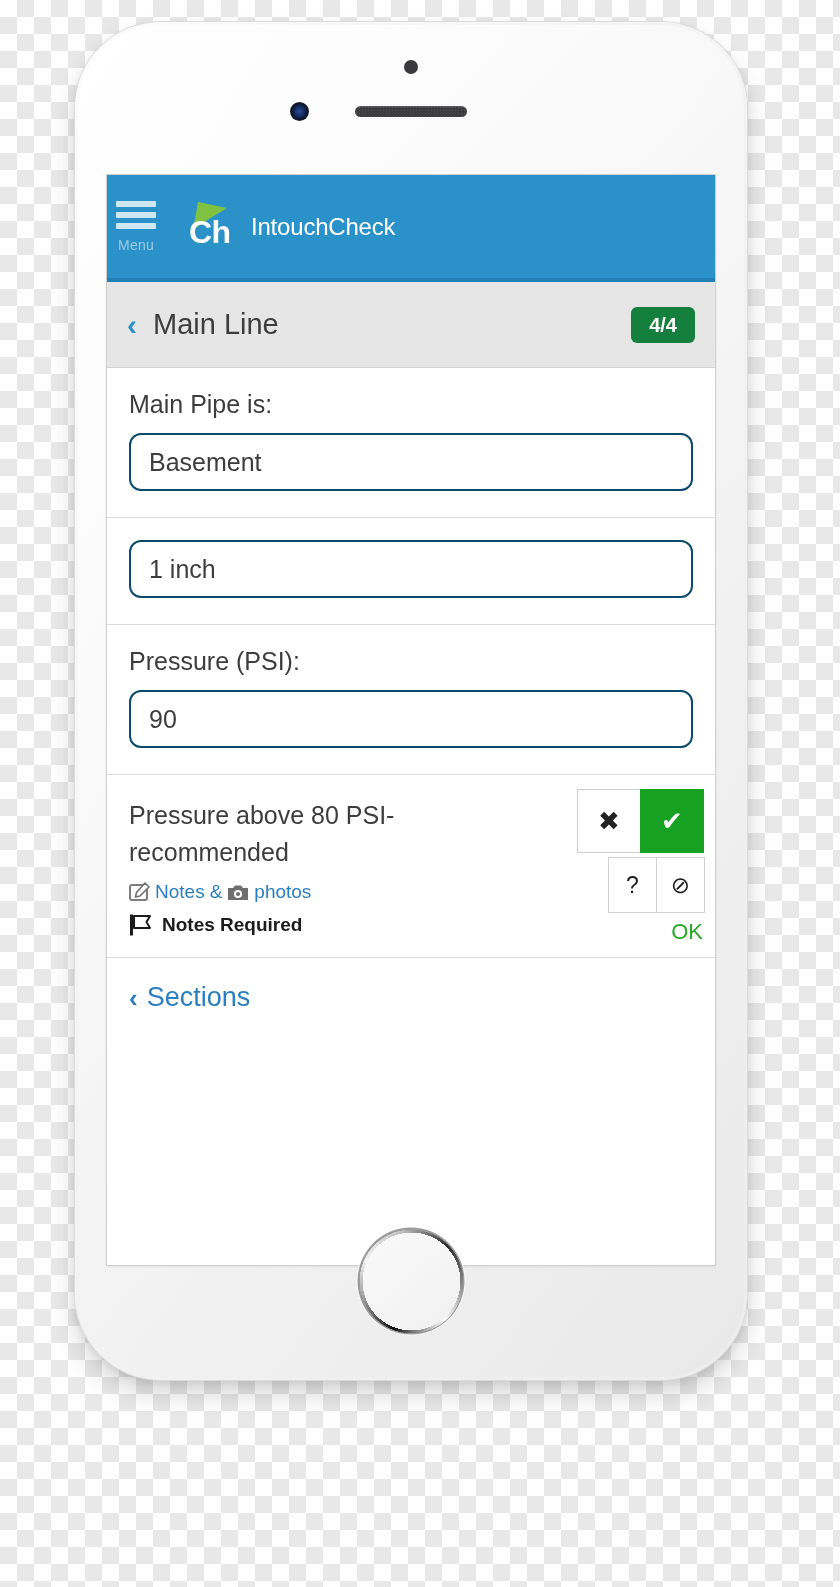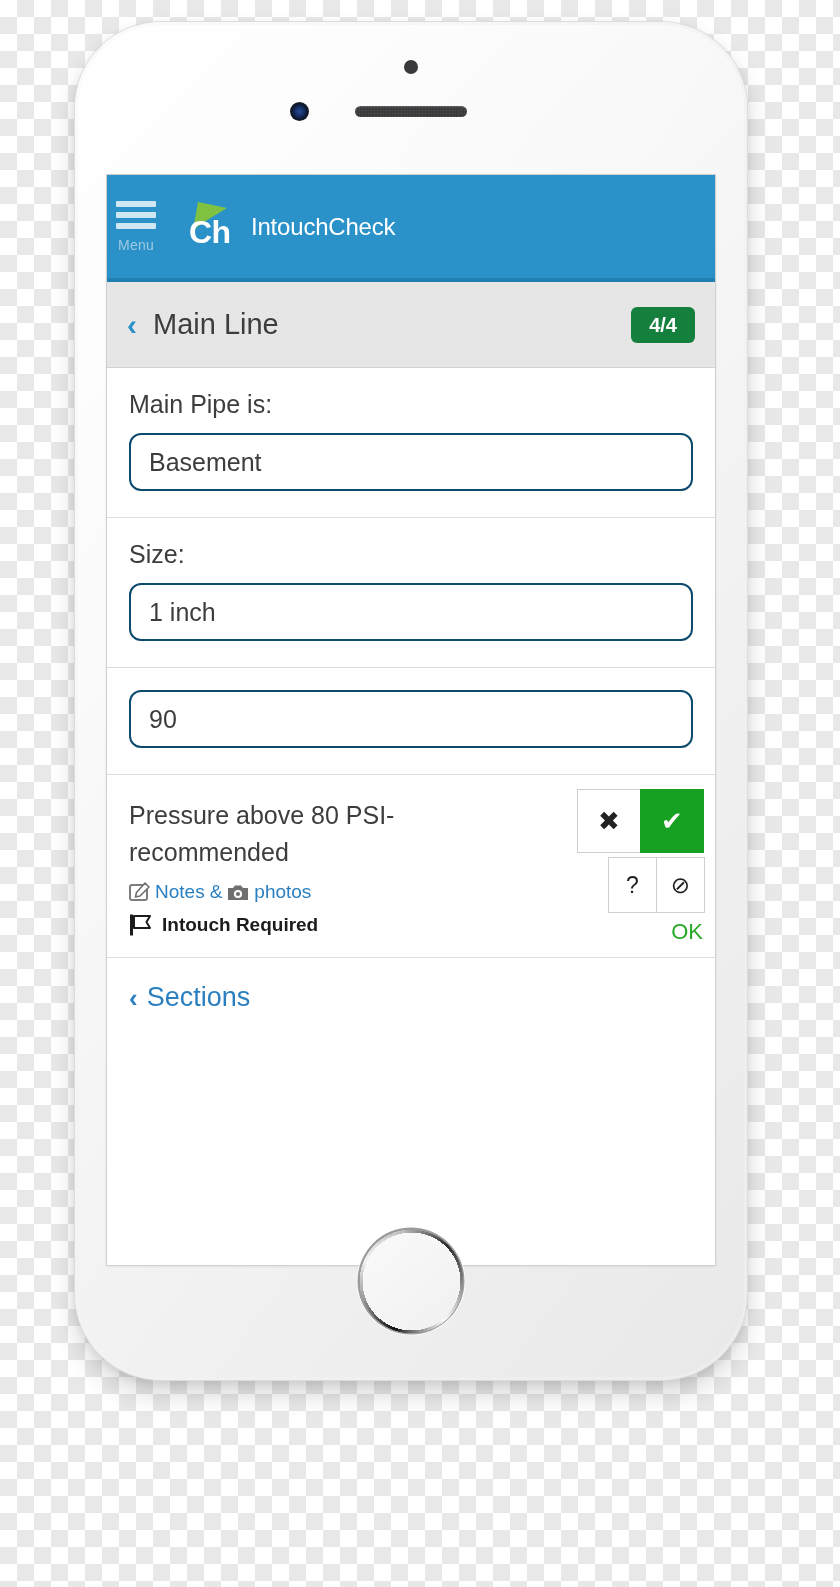--- a/index.html
+++ b/index.html
@@ -367,25 +367,25 @@
       <div class="sub-title">Main Line</div>
       <div class="count-badge">4/4</div>
     </div>
 
     <div class="field-row">
       <div class="field-label">Main Pipe is:</div>
       <input class="field-input" type="text" value="Basement" style="">
     </div>
 
     <div class="field-row">
-      <div class="field-label">Size:</div>
       <input class="field-input" type="text" value="1 inch" style="">
     </div>
 
     <div class="field-row">
+      <div class="field-label">Pressure (PSI):</div>
       <input class="field-input" type="text" value="90" style="">
     </div>
 
     <div class="question-row">
       <div class="q-text">Pressure above 80 PSI-recommended</div>
 
       <div class="q-links">
         <svg width="21" height="20" viewBox="0 0 21 20">
           <rect x="1" y="3" width="17" height="15" rx="2" fill="none" stroke="#7d7d7d" stroke-width="2"></rect>
           <path d="M16 1 L20 5 L11 14 L6.5 15 L7.5 10.5 Z" fill="#ffffff" stroke="#6f6f6f" stroke-width="1.6" stroke-linejoin="round"></path>
@@ -398,21 +398,21 @@
           <circle cx="11" cy="11" r="2.1" fill="#6f6f6f"></circle>
         </svg>
         <span class="lk">photos</span>
       </div>
 
       <div class="q-action">
         <svg width="24" height="24" viewBox="0 0 24 24">
           <rect x="1" y="1.5" width="3" height="21" fill="#1c1c1c"></rect>
           <path d="M5 3 L21 3 L17.5 9 L21 15 L5 15 Z" fill="none" stroke="#1c1c1c" stroke-width="2" stroke-linejoin="round"></path>
         </svg>
-        <span>Intouch Required</span>
+        <span>Notes Required</span>
       </div>
 
       <div class="answer-group">
         <div class="btn-pair">
           <div class="ans-btn">✖</div>
           <div class="ans-btn right selected-ok">✔</div>
         </div>
         <div class="btn-pair secondary">
           <div class="ans-btn small">?</div>
           <div class="ans-btn small right">⊘</div>

